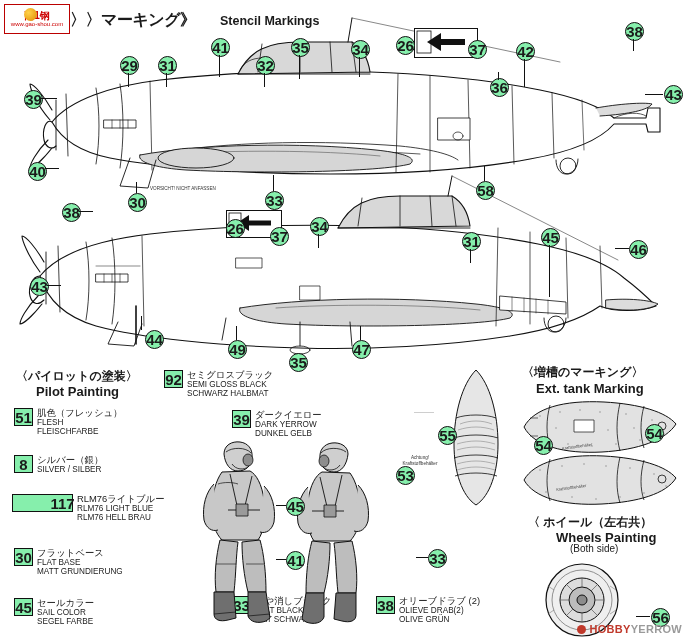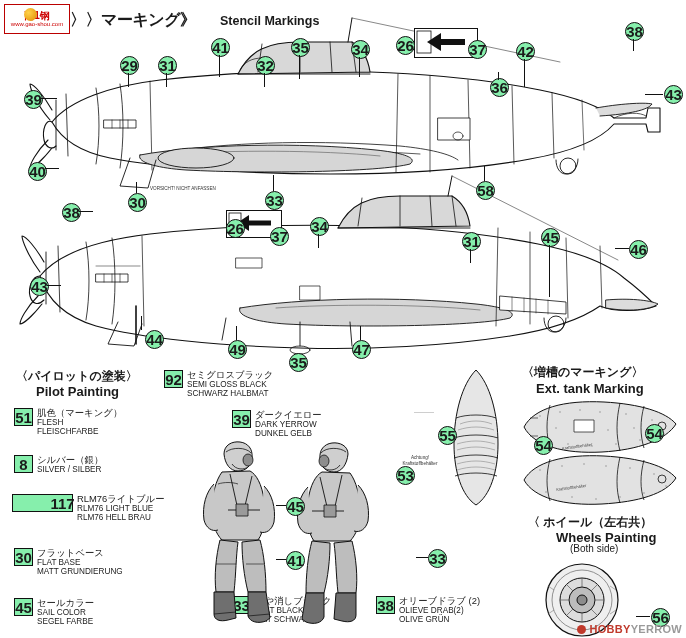--- a/index.html
+++ b/index.html
@@ -298,21 +298,21 @@
   <div class="abs" style="left:16px;top:366px;">
     <span class="sec-title-jp">〈パイロットの塗装〉</span>
   </div>
   <div class="abs" style="left:36px;top:382px;">
     <span class="sec-title-en">Pilot Painting</span>
   </div>
 
   <div class="legend-row" style="left:14px;top:408px;">
     <div class="cal sq" style="position:relative;left:0;top:0;">51</div>
     <div class="legend-txt">
-      <div class="jp">肌色（マーキング）</div>
+      <div class="jp">肌色（フレッシュ）</div>
       <div class="en">FLESH</div>
       <div class="en">FLEISCHFARBE</div>
     </div>
   </div>
 
   <div class="legend-row" style="left:14px;top:455px;">
     <div class="cal sq" style="position:relative;left:0;top:0;">8</div>
     <div class="legend-txt">
       <div class="jp">シルバー（銀）</div>
       <div class="en">SILVER / SILBER</div>

